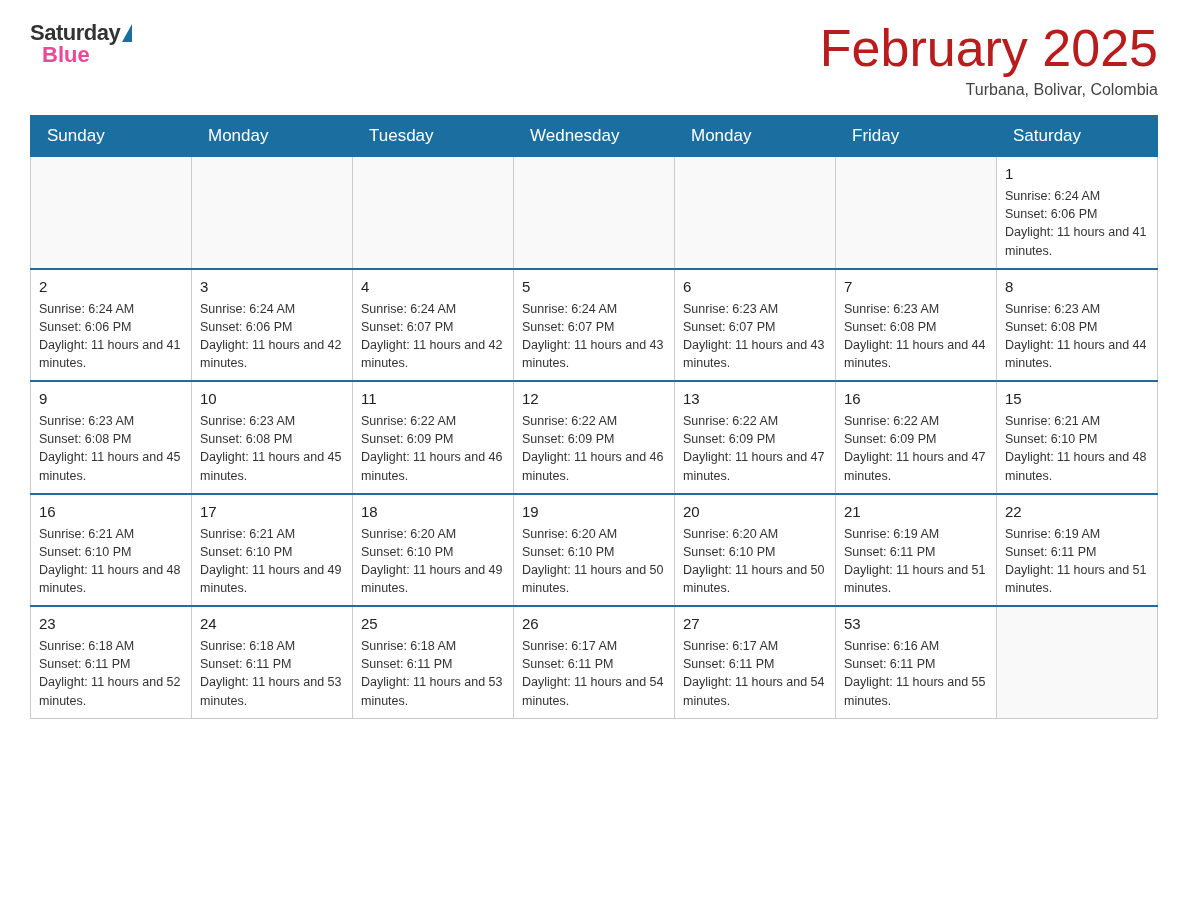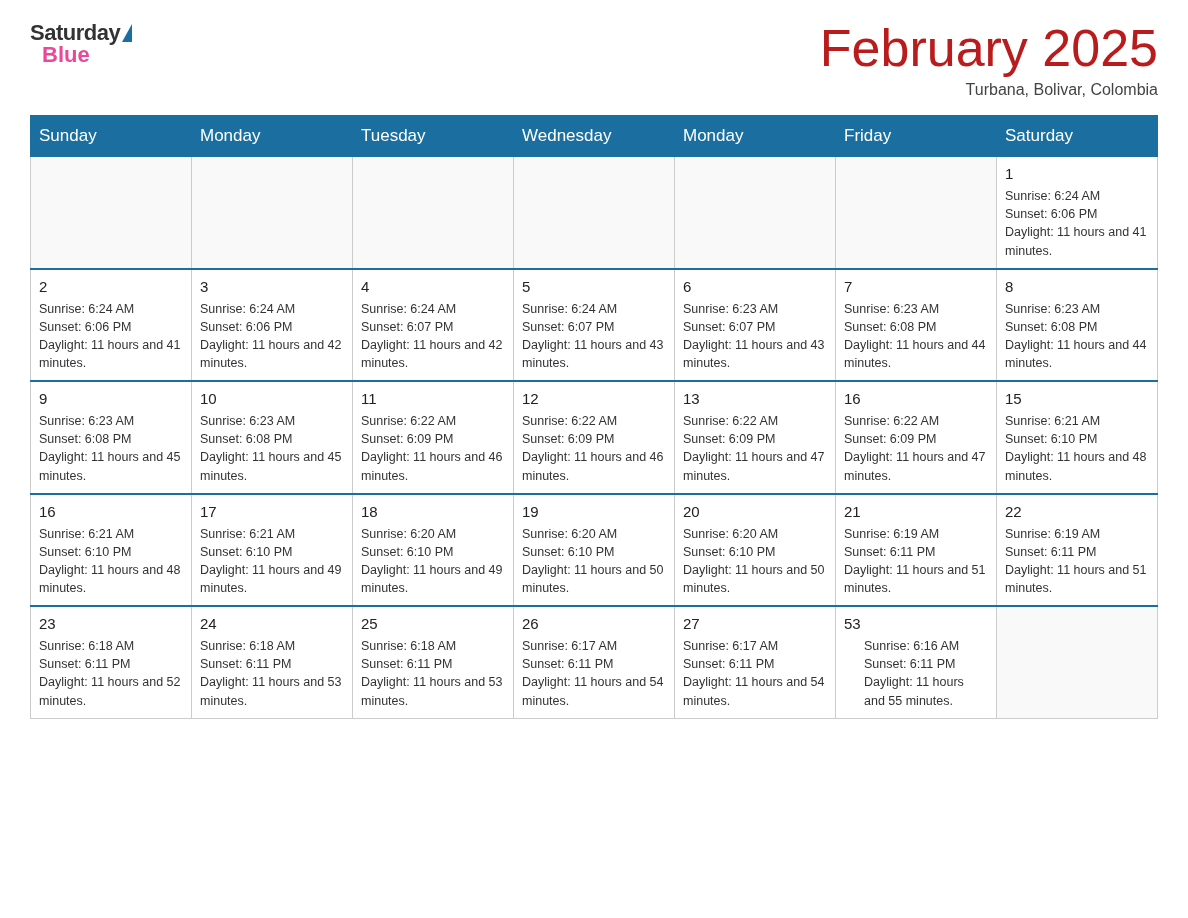--- a/index.html
+++ b/index.html
@@ -63,21 +63,21 @@
     .calendar {
       width: 100%;
       border-collapse: collapse;
       border: 1px solid #aaa;
     }
     .calendar th {
       background-color: #1a6fa0;
       color: #fff;
       font-size: 17px;
       font-weight: normal;
-      padding: 10px 8px;
+      padding: 10px 16px;
       text-align: left;
       border: 1px solid #1a6fa0;
     }
     .calendar td {
       width: 14.28%;
       vertical-align: top;
       padding: 6px 8px 8px 8px;
       border: 1px solid #ccc;
       min-height: 100px;
       font-size: 13px;
@@ -304,20 +304,20 @@
 Daylight: 11 hours and 54 minutes.</div>
         </td>
         <td>
           <div class="day-number">27</div>
           <div class="day-info" style="white-space: pre-line;">Sunrise: 6:17 AM
 Sunset: 6:11 PM
 Daylight: 11 hours and 54 minutes.</div>
         </td>
         <td>
           <div class="day-number">53</div>
-          <div class="day-info" style="white-space: pre-line; margin-left: 20px;">Sunrise: 6:16 AM
+          <div class="day-info" style="white-space: pre-line;">Sunrise: 6:16 AM
 Sunset: 6:11 PM
 Daylight: 11 hours and 55 minutes.</div>
         </td>
         <td class="empty-cell"></td>
       </tr>
     </tbody>
 </table>
 
 </body></html>

